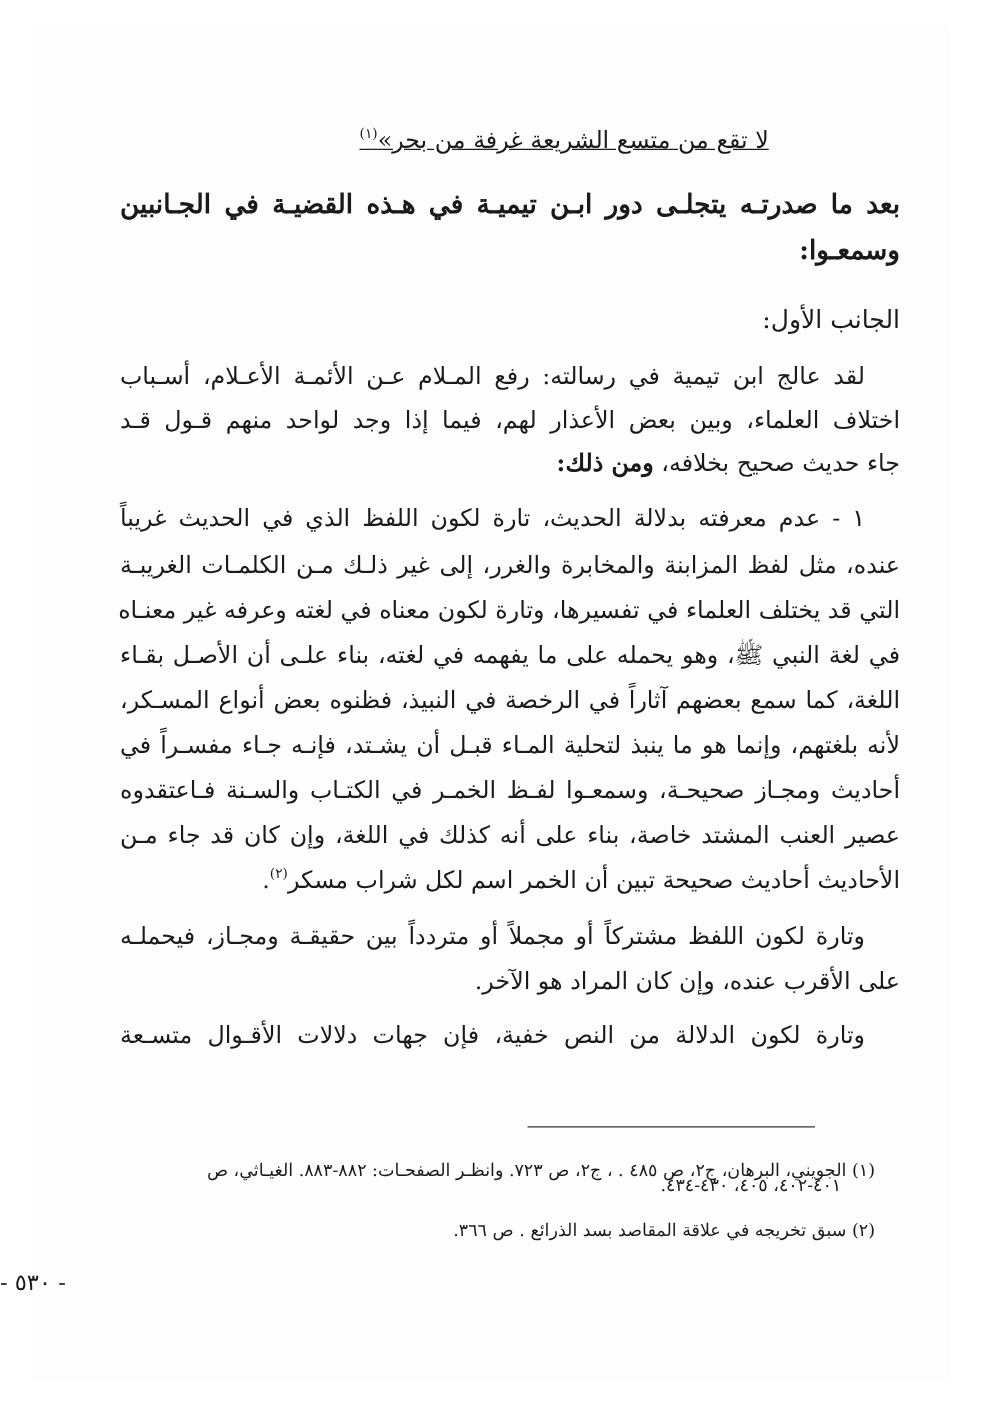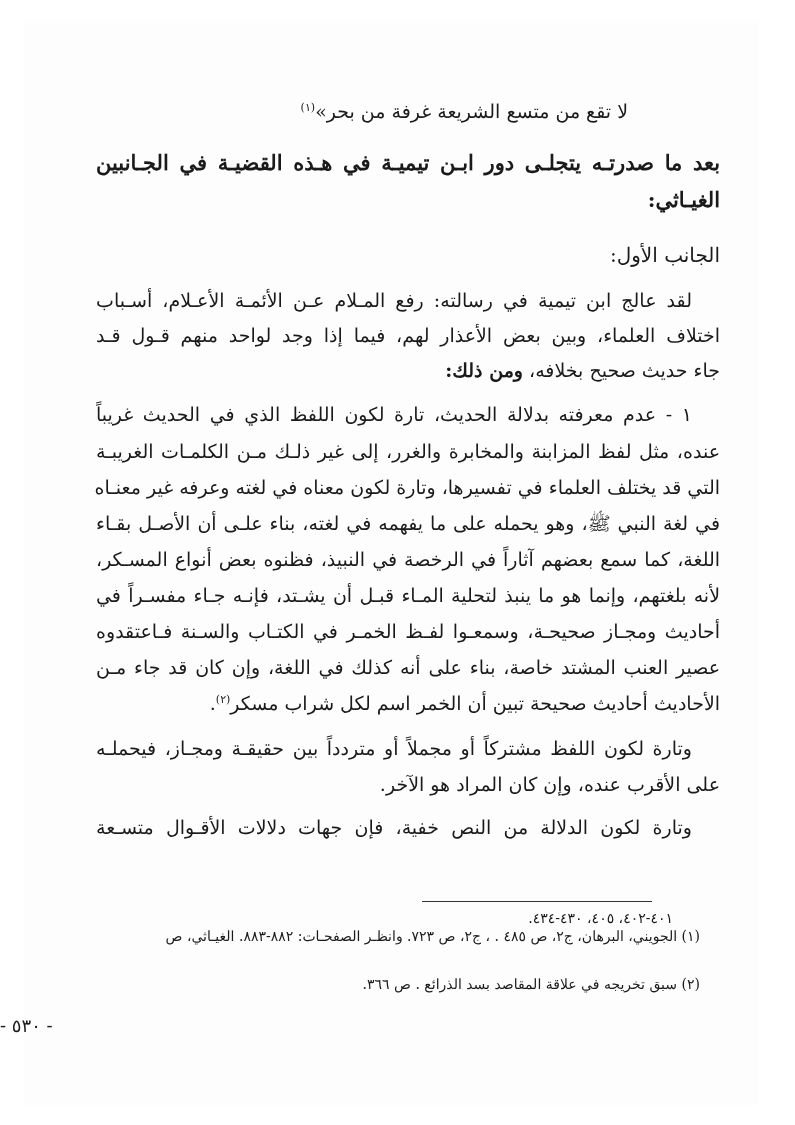--- a/index.html
+++ b/index.html
@@ -22,26 +22,26 @@
   .fn-rule { position: absolute; left: 422px; top: 901px; width: 230px; height: 0; border-top: 1px solid #333; }
   .footnote { position: absolute; direction: rtl; font-size: 14px; white-space: nowrap; right: 95px; }
   .page-number { position: absolute; top: 1015px; left: 0; width: 795px; text-align: left; font-size: 18px; direction: rtl; }
 </style>
 </head>
 <body>
 
 <div class="page"></div>
 
 <div class="content">
-  <div class="line last" style="top:100px; right:92px; width:auto;">
+  <div class="line last" style="top:100px; right:105px; width:auto;text-decoration:underline;">
     <span>لا تقع من متسع الشريعة غرفة من بحر»</span><span class="sup">(١)</span>
   </div>
 
   <div class="line bold" style="top:150px;">بعد ما صدرتـه يتجلـى دور ابـن تيميـة في هـذه القضيـة في الجـانبين</div>
-  <div class="line bold last" style="top:187px;">الغيـاثي:</div>
+  <div class="line bold last" style="top:187px;">وسمعـوا:</div>
 
   <div class="line last" style="top:243px; font-size:20px;">الجانب الأول:</div>
 
   <div class="line" style="top:289px; padding-right:28px; width:596px;">لقد عالج ابن تيمية في رسالته: رفع المـلام عـن الأئمـة الأعـلام، أسـباب</div>
   <div class="line" style="top:324px;">اختلاف العلماء، وبين بعض الأعذار لهم، فيما إذا وجد لواحد منهم قـول قـد</div>
   <div class="line last" style="top:359px;">
     <span>جاء حديث صحيح بخلافه، </span><b>ومن ذلك:</b>
   </div>
 
   <div class="line" style="top:403px; padding-right:28px; width:596px;">١ - عدم معرفته بدلالة الحديث، تارة لكون اللفظ الذي في الحديث غريباً</div>
@@ -61,19 +61,19 @@
 
   <div class="line" style="top:816px; padding-right:28px; width:596px;">وتارة لكون الدلالة من النص خفية، فإن جهات دلالات الأقـوال متسـعة</div>
 </div>
 
 <div class="fn-rule"></div>
 
 <div class="footnote" style="top:928px;">
   <span>(١)</span>
   <span>الجويني، البرهان، ج٢، ص ٤٨٥ . ، ج٢، ص ٧٢٣. وانظـر الصفحـات: ٨٨٢-٨٨٣. الغيـاثي، ص</span>
 </div>
-<div class="footnote" style="top:910px; right:122px;">٤٠١-٤٠٢، ٤٠٥، ٤٣٠-٤٣٤.</div>
+<div class="footnote" style="top:940px; right:122px;">٤٠١-٤٠٢، ٤٠٥، ٤٣٠-٤٣٤.</div>
 <div class="footnote" style="top:976px;">
   <span>(٢)</span>
   <span>سبق تخريجه في علاقة المقاصد بسد الذرائع . ص ٣٦٦.</span>
 </div>
 
 <div class="page-number">- ٥٣٠ -</div>
 
 </body></html>

